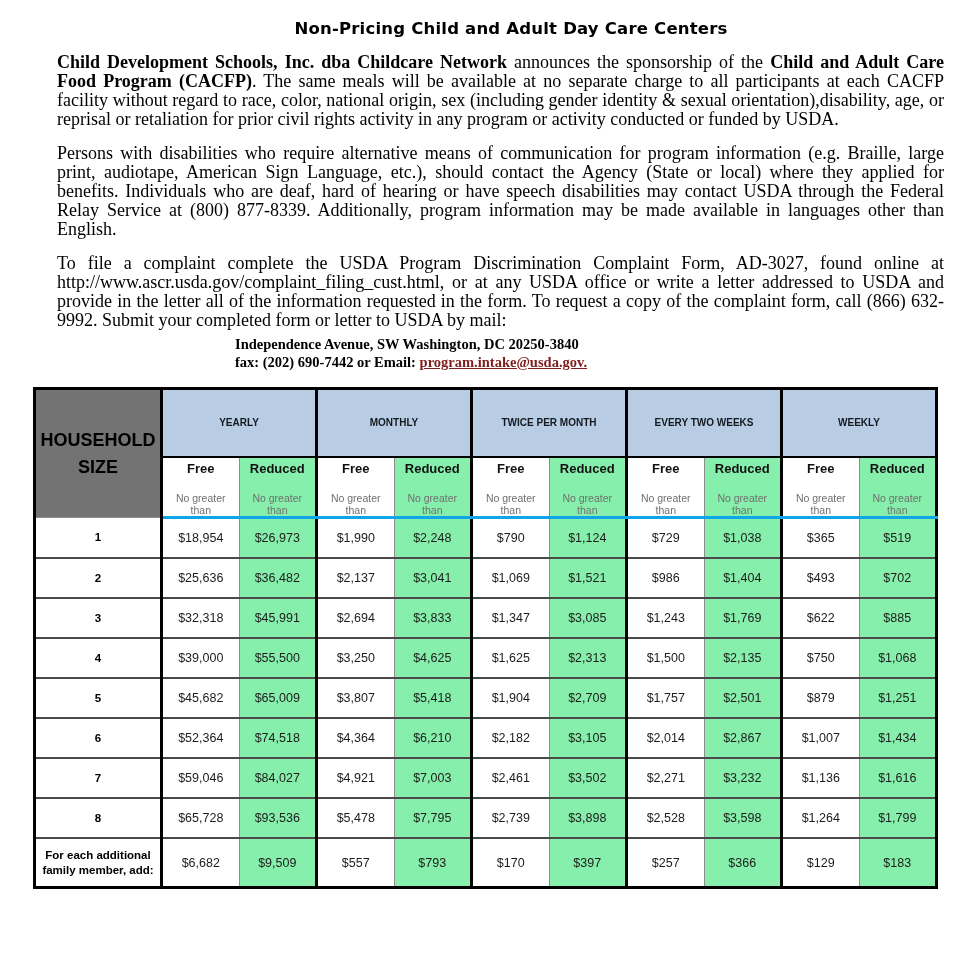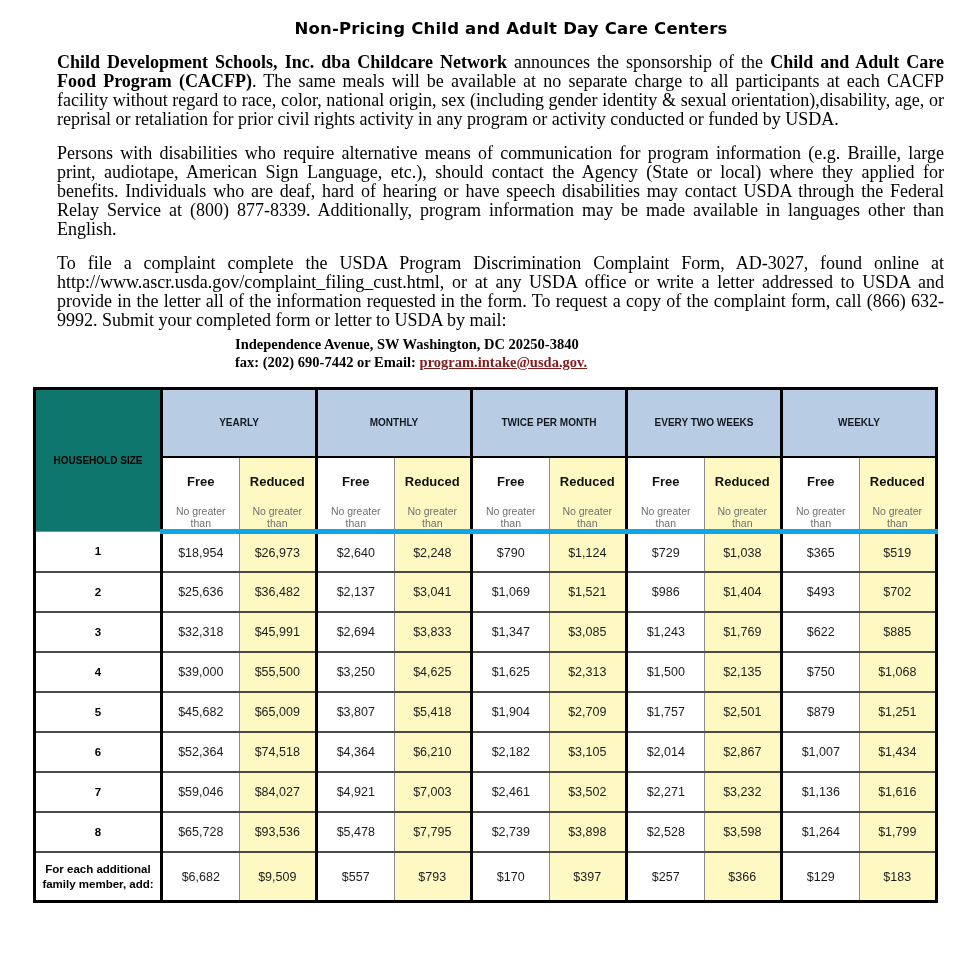--- a/index.html
+++ b/index.html
@@ -53,50 +53,50 @@
     border: 3px solid #000;
     font-family: "Liberation Sans", sans-serif;
   }
   .income-table th, .income-table td {
     border: 1px solid #8c8c8c;
     text-align: center;
     vertical-align: middle;
     padding: 0 2px;
   }
   .hh-cell {
-    background: #0f766e;
-    font-weight: bold;
-    font-size: 10px;
+    background: #737373;
+    font-weight: bold;
+    font-size: 18px;
     line-height: 1.5;
     border-right: 3px solid #000 !important;
     border-left: 3px solid #000;
   }
   tr.group-row th.blue {
     height: 68px;
     background: #b8cce4;
     color: #14181f;
     font-weight: bold;
     font-size: 10px;
     border-left: 3px solid #000;
     border-bottom: 2px solid #000;
     border-top: 3px solid #000;
   }
   tr.sub-row th {
     height: 48px;
-    border-bottom: 5px solid #0ea5e9;
-    font-weight: bold;
-    padding-top: 16px;
+    border-bottom: 3px solid #0ea5e9;
+    font-weight: bold;
+    padding-top: 3px;
   }
   tr.sub-row th .sub-title { font-size: 13px; font-weight: bold; color: #111; }
   tr.sub-row th .sub-note {
     font-size: 10.5px; font-weight: normal; color: #6f6f6f;
     line-height: 1.18; margin-top: 16px;
   }
   .free { background: #ffffff; }
-  .reduced { background: #fef9c3; }
+  .reduced { background: #86efac; }
   .group-start { border-left: 3px solid #000 !important; }
 
   .income-table tbody tr { height: 40px; }
   .income-table tbody tr.addl-row { height: 50px; }
   .income-table tbody tr + tr { border-top: 2px solid #4a4a4a; }
   .income-table tbody th.row-label {
     background: #ffffff;
     font-weight: bold;
     font-size: 11.5px;
     border-right: 3px solid #000;
@@ -187,21 +187,21 @@
             <div class="sub-title">Reduced</div>
             <div class="sub-note">No greater than</div>
           </th>
         </tr>
     </thead>
     <tbody id="table-body">
         <tr>
           <th class="row-label">1</th>
           <td class="free group-start">$18,954</td>
           <td class="reduced">$26,973</td>
-          <td class="free group-start">$2,640</td>
+          <td class="free group-start">$1,990</td>
           <td class="reduced">$2,248</td>
           <td class="free group-start">$790</td>
           <td class="reduced">$1,124</td>
           <td class="free group-start">$729</td>
           <td class="reduced">$1,038</td>
           <td class="free group-start">$365</td>
           <td class="reduced">$519</td>
         </tr>
         <tr>
           <th class="row-label">2</th>

